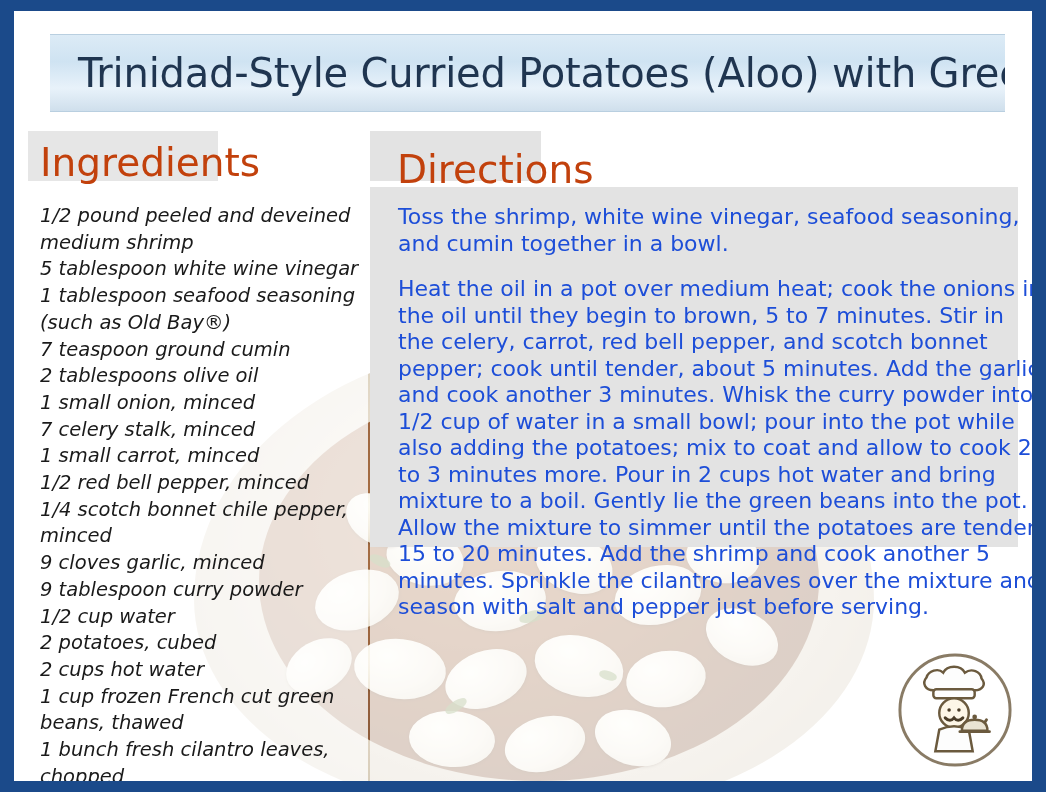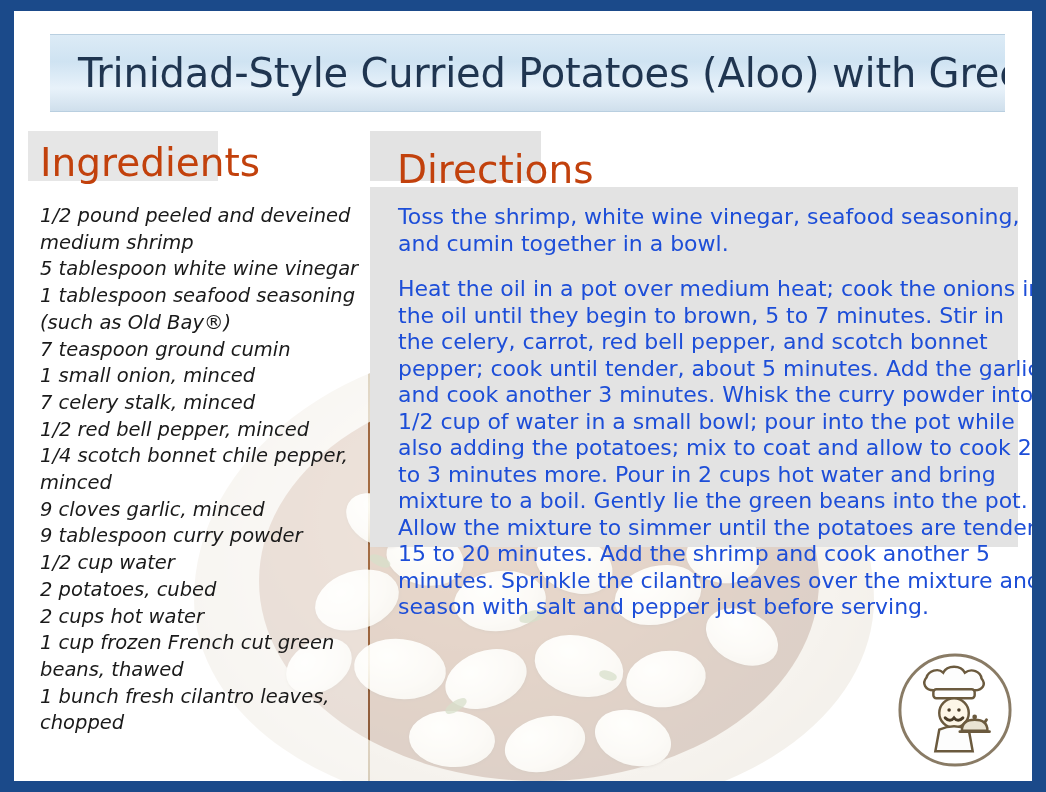--- a/index.html
+++ b/index.html
@@ -219,22 +219,24 @@
   </div>
 
   <div class="ing-panel"></div>
   <div class="ing-head-bg"></div>
   <div class="section-head ing-head">Ingredients</div>
   <div class="ing-list">
     <div>1/2 pound peeled and deveined medium shrimp</div>
     <div>5 tablespoon white wine vinegar</div>
     <div>1 tablespoon seafood seasoning (such as Old Bay®)</div>
     <div>7 teaspoon ground cumin</div>
+    <div>2 tablespoons olive oil</div>
     <div>1 small onion, minced</div>
     <div>7 celery stalk, minced</div>
+    <div>1 small carrot, minced</div>
     <div>1/2 red bell pepper, minced</div>
     <div>1/4 scotch bonnet chile pepper, minced</div>
     <div>9 cloves garlic, minced</div>
     <div>9 tablespoon curry powder</div>
     <div>1/2 cup water</div>
     <div>2 potatoes, cubed</div>
     <div>2 cups hot water</div>
     <div>1 cup frozen French cut green beans, thawed</div>
     <div>1 bunch fresh cilantro leaves, chopped</div>
   </div>

